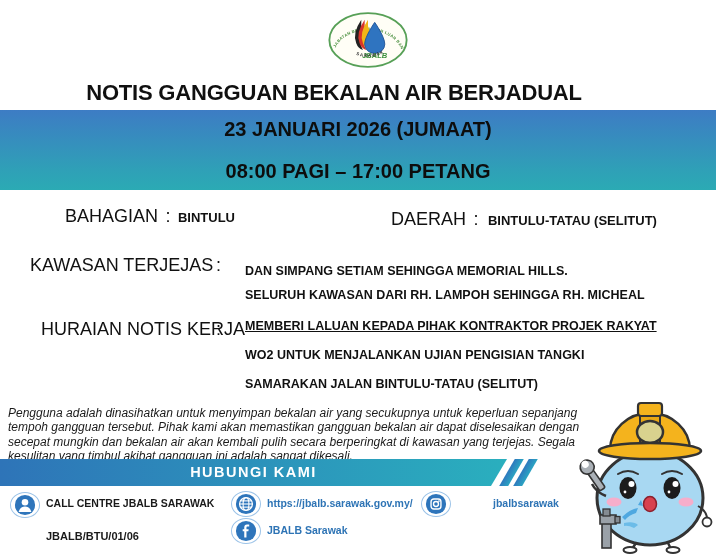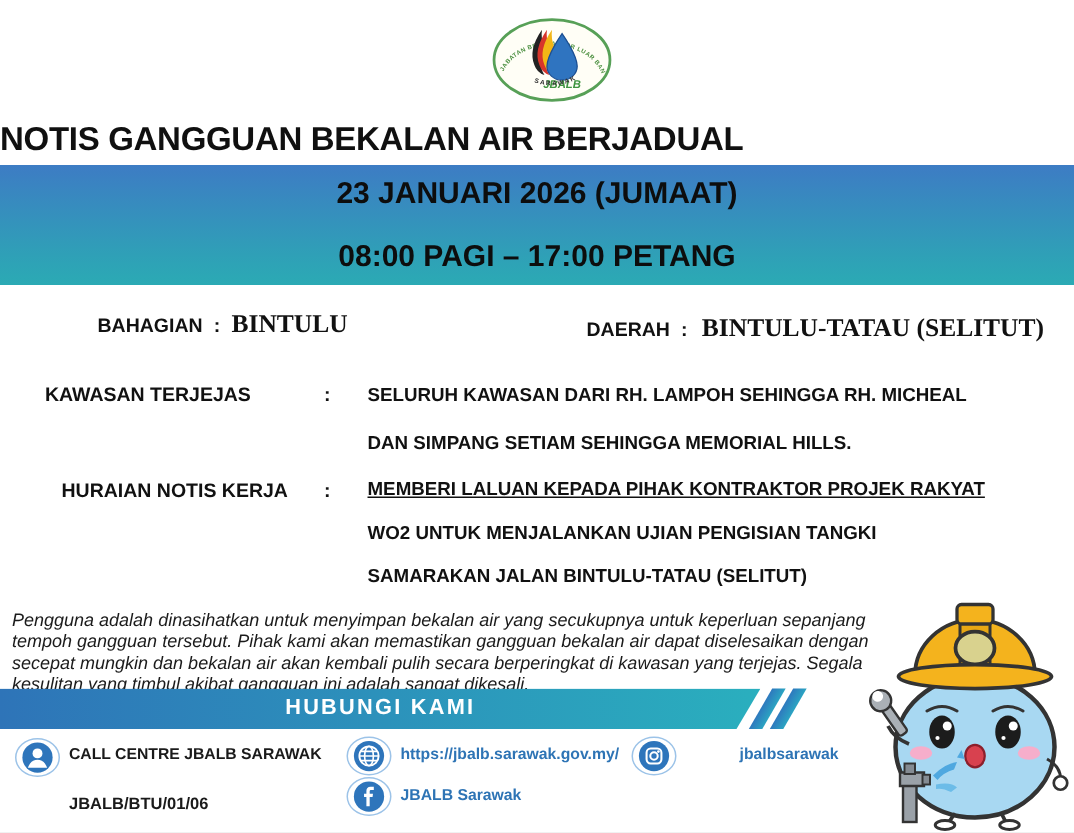--- a/index.html
+++ b/index.html
@@ -3,34 +3,34 @@
 <meta charset="utf-8">
 <style>
   html,body{margin:0;padding:0;background:#e8e8e8;}
   .page{
     position:relative; width:716px; height:555px; background:#ffffff;
     overflow:hidden; font-family:"Liberation Sans", sans-serif;
     margin:0 auto;
   }
   .abs{position:absolute;}
   .title{
-    left:0; top:80px; width:668px; text-align:left;
+    left:0; top:80px; width:668px; text-align:center;
     font-size:22px; font-weight:bold; color:#101010; letter-spacing:-0.2px;
   }
   .date-banner{
     left:0; top:110px; width:716px; height:80px;
     background:linear-gradient(180deg,#3d7cc4 0%,#2fa0b7 75%,#2baab4 100%);
     display:flex; flex-direction:column; justify-content:center; align-items:center;
     gap:14px;
   }
   .date-banner .line{
     font-size:20px; font-weight:bold; color:#0d0d0d; line-height:28px;
   }
-  .lbl{font-weight:bold; color:#111; font-size:13px;}
-  .val{font-weight:bold; color:#111; font-size:17px;font-family:Liberation Serif, serif;}
+  .lbl{font-weight:normal; color:#111; font-size:18px;}
+  .val{font-weight:bold; color:#111; font-size:13px;}
   .body-line{font-weight:bold; color:#111; font-size:12.5px;}
   .advisory{
     left:8px; top:406px; width:588px;
     font-size:12px; font-style:italic; color:#1b1b1b; line-height:14.4px;
   }
   .contact-banner{
     left:0; top:459px; width:507px; height:27px;
     background:linear-gradient(90deg,#2e74b8 0%,#2aafbe 100%);
     clip-path:polygon(0 0,100% 0,calc(100% - 16px) 100%,0 100%);
     color:#fff; font-weight:bold; font-size:14.5px; letter-spacing:1.5px;
@@ -91,22 +91,22 @@
   </div>
   <div class="abs" style="left:355px; top:209px;margin-left:36px;">
     <span class="lbl">DAERAH</span>
     <span class="lbl" style="margin:0 5px 0 3px;">:</span>
     <span class="val">BINTULU-TATAU (SELITUT)</span>
   </div>
 
   <div class="abs lbl" style="left:30px; top:255px;">KAWASAN TERJEJAS</div>
   <div class="abs lbl" style="left:216px; top:255px;">:</div>
   <div class="abs" style="left:245px; top:255px;">
+    <div class="body-line" style="line-height:32px;">DAN SIMPANG SETIAM SEHINGGA MEMORIAL HILLS.</div>
     <div class="body-line" style="line-height:32px; margin-top:-8px;">SELURUH KAWASAN DARI RH. LAMPOH SEHINGGA RH. MICHEAL</div>
-    <div class="body-line" style="line-height:32px;">DAN SIMPANG SETIAM SEHINGGA MEMORIAL HILLS.</div>
   </div>
 
   <div class="abs lbl" style="left:30px; top:319px;margin-left:11px;">HURAIAN NOTIS KERJA</div>
   <div class="abs lbl" style="left:216px; top:319px;">:</div>
   <div class="abs" style="left:245px; top:319px;">
     <div class="body-line" style="line-height:29px; margin-top:-7px;text-decoration:underline;">MEMBERI LALUAN KEPADA PIHAK KONTRAKTOR PROJEK RAKYAT</div>
     <div class="body-line" style="line-height:29px;">WO2 UNTUK MENJALANKAN UJIAN PENGISIAN TANGKI</div>
     <div class="body-line" style="line-height:29px;">SAMARAKAN JALAN BINTULU-TATAU (SELITUT)</div>
   </div>
 

